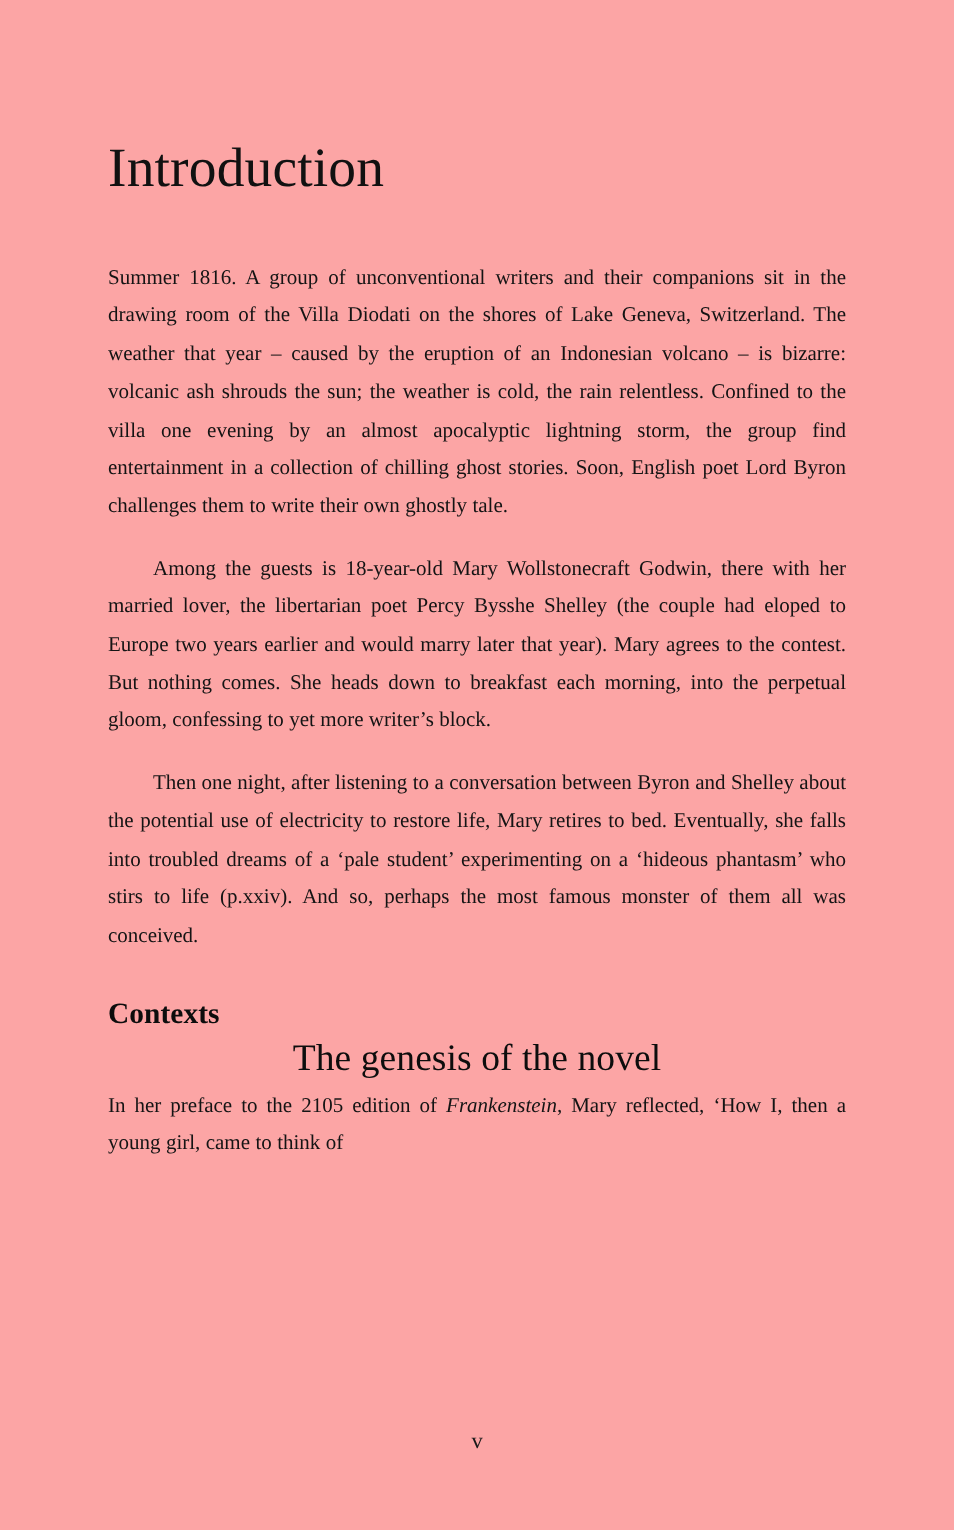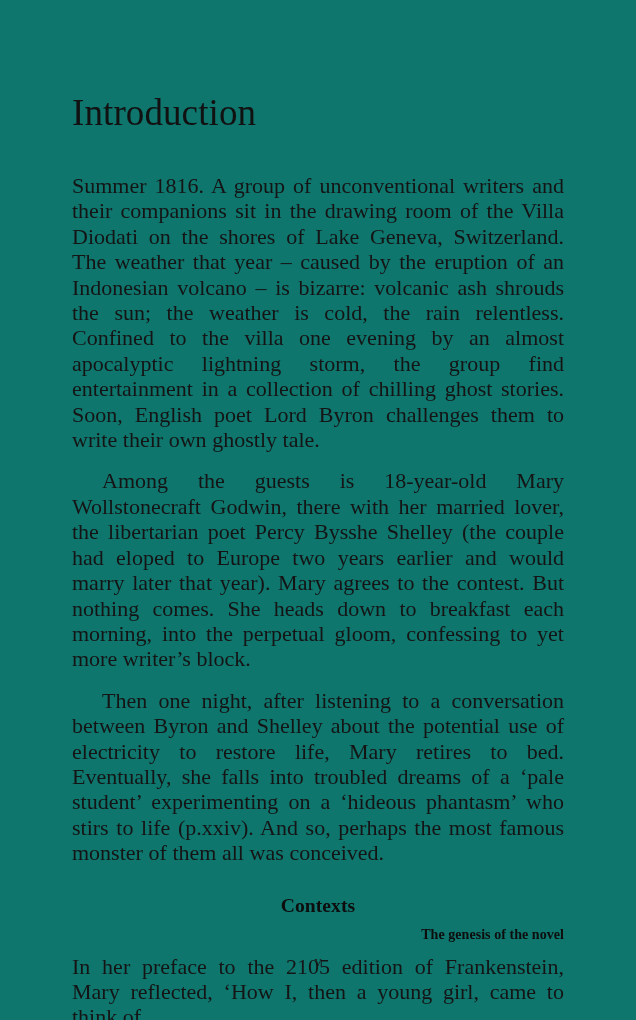--- a/index.html
+++ b/index.html
@@ -16,21 +16,21 @@
     overflow: hidden;
     -webkit-font-smoothing: antialiased;
   }
 
   .page {
     position: absolute;
     left: 0;
     top: 0;
     width: 636px;
     height: 1020px;
-    background: #0f766e;
+    background: #fca5a5;
   }
 
   .content {
     position: absolute;
     left: 72px;
     top: 0;
     width: 492px;
   }
 
   
@@ -41,21 +41,21 @@
     line-height: 42px;
     letter-spacing: 0.1px;
     color: #111111;
     margin: 0;
     padding-top: 92px;
     text-align: left;
   }
 
   
   .body-text {
-    font-size: 22px;
+    font-size: 14px;
     line-height: 25.4px;
     text-align: justify;
     text-justify: inter-word;
     color: #141414;
     margin: 0;
     hyphens: none;
     -webkit-hyphens: none;
     word-spacing: 0.1px;
   }
 
@@ -69,40 +69,41 @@
   }
 
   
   .heading-2 {
     font-weight: bold;
     font-size: 19.6px;
     line-height: 25px;
     color: #0d0d0d;
     margin: 0;
     padding-top: 27px;
-    text-align: center;
+    text-align: left;
     letter-spacing: 0.05px;
   }
 
   .heading-3 {
-    font-weight: bold;
-    font-size: 14px;
+    font-weight: normal;
+    font-size: 25px;
     line-height: 25px;
     color: #0d0d0d;
     margin: 0;
     padding-top: 4px;
-    text-align: right;
+    text-align: center;
     letter-spacing: 0.05px;
   }
 
   .para-after-heading {
     margin-top: 7px;
   }
 
   .ital {
+    font-style: italic;
   }
 
   
   .folio {
     position: absolute;
     left: 0;
     top: 952px;
     width: 636px;
     text-align: center;
     font-size: 15px;

